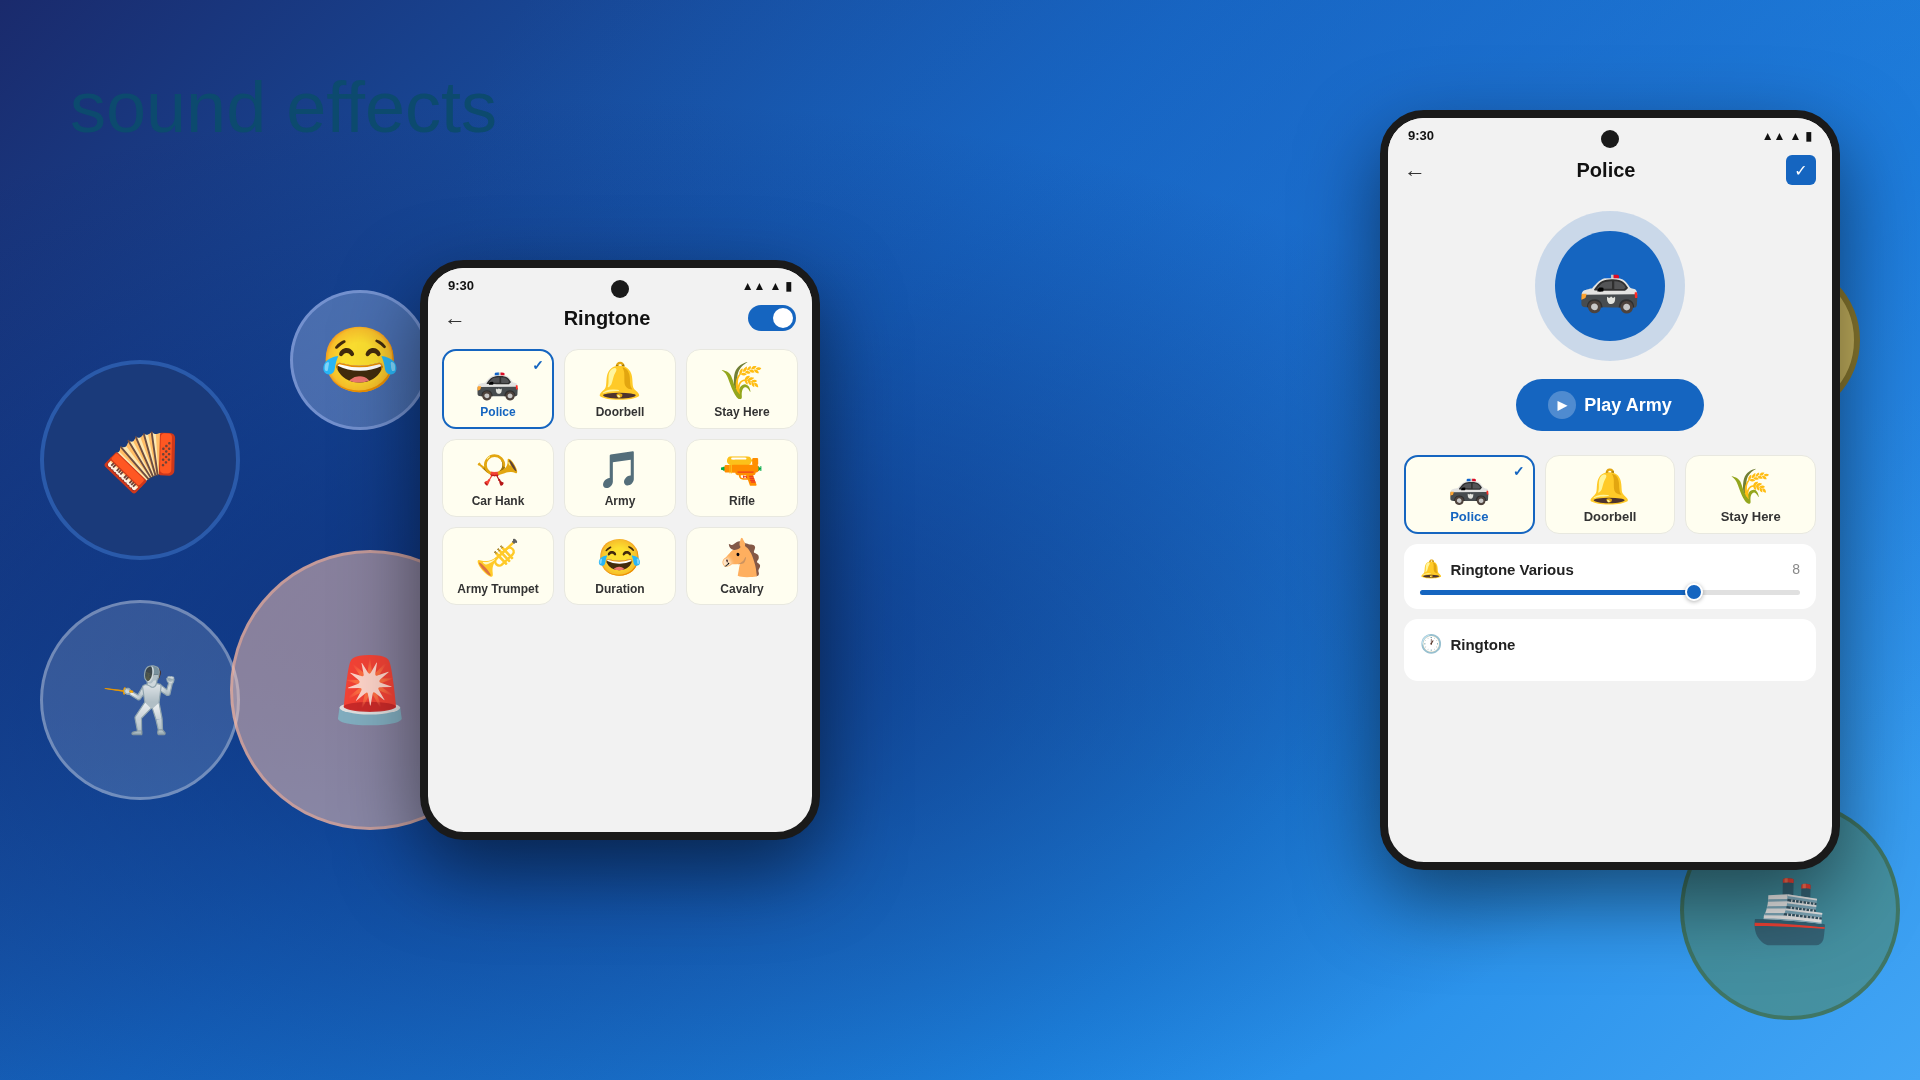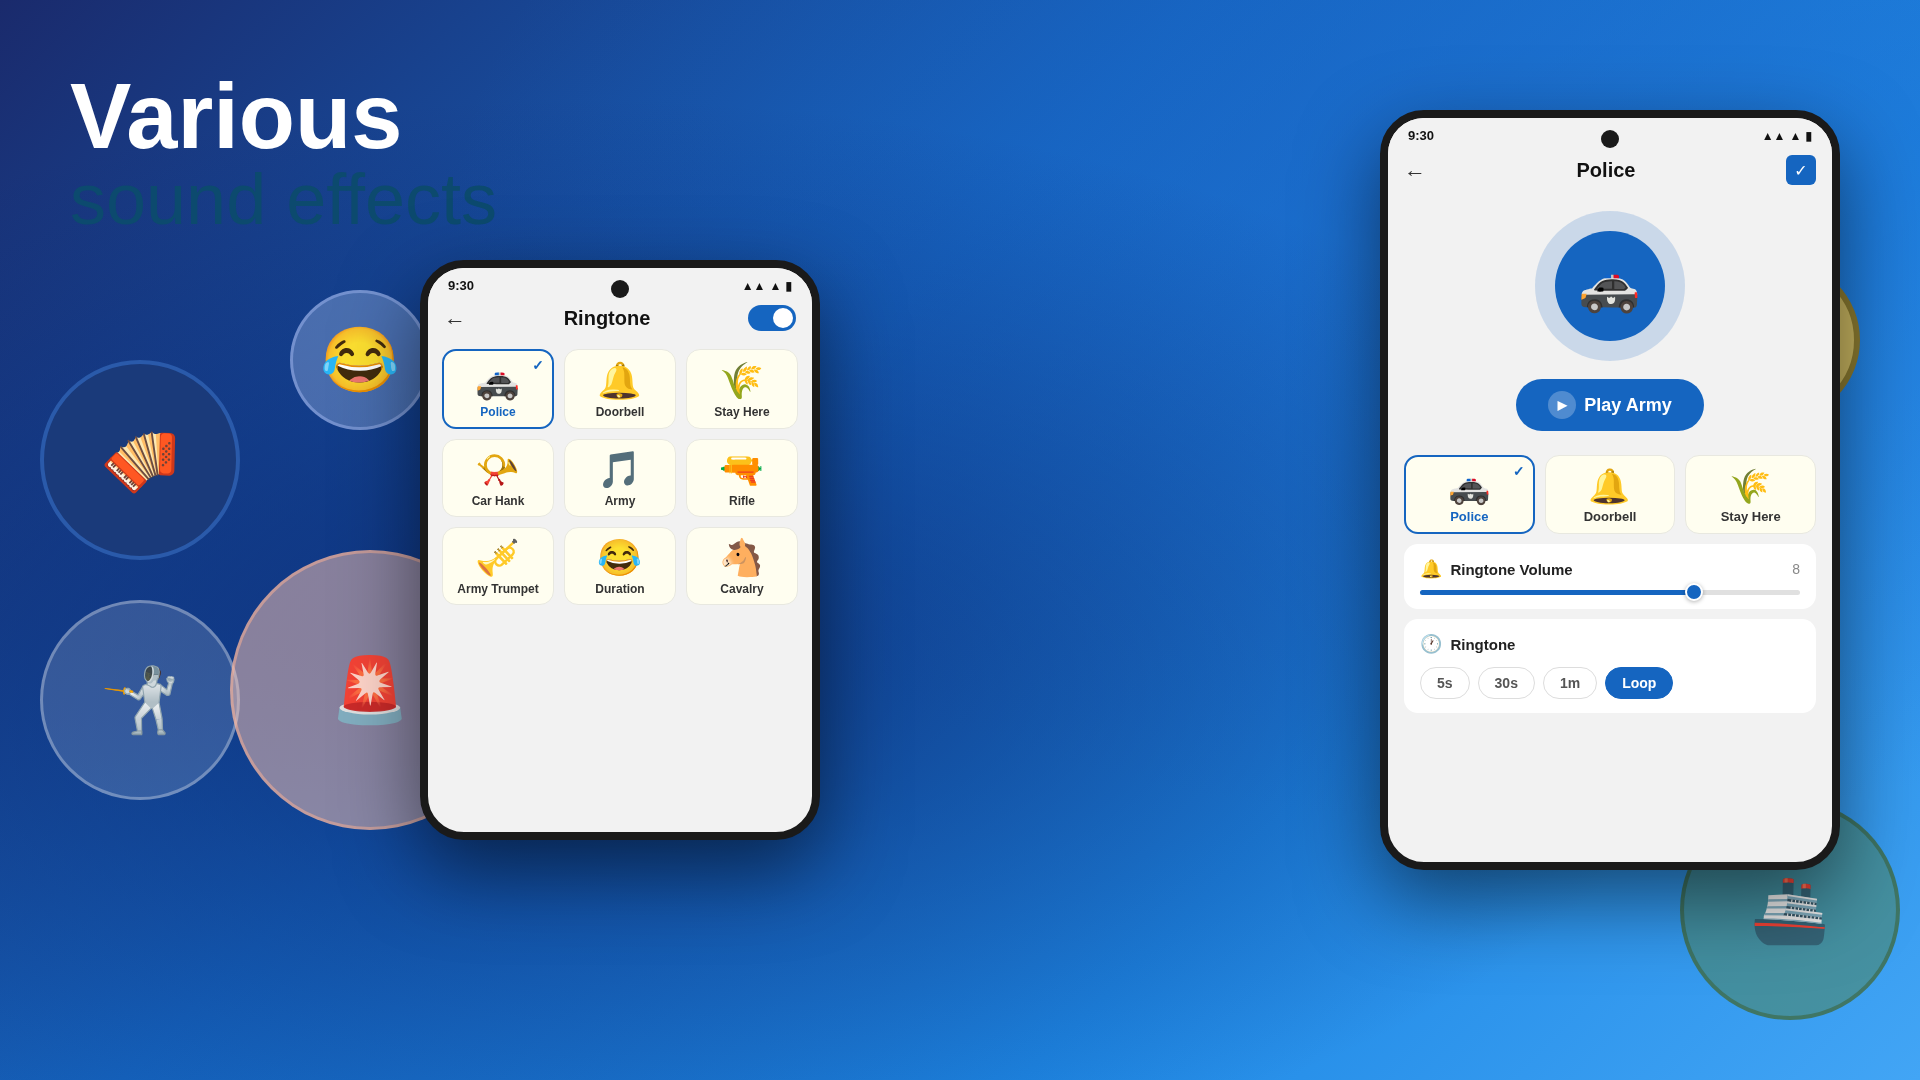--- a/index.html
+++ b/index.html
@@ -376,21 +376,20 @@
       color: white;
       border-color: #1565c0;
     }
   </style>
 </head>
 <body>
 
 <div class="bg-overlay"></div>
 
 <div class="headline">
-  <span class="headline-line1">Various</span>
   <span class="headline-line2">sound effects</span>
 </div>
 
 <div class="deco-circle deco-circle-harp">
   <span>🪗</span>
 </div>
 <div class="deco-circle deco-circle-cavalry">
   <span>🤺</span>
 </div>
 <div class="deco-circle deco-circle-alarm">
@@ -523,36 +522,30 @@
       <div class="bottom-item">
         <span class="item-icon">🌾</span>
         <span class="item-label">Stay Here</span>
       </div>
     </div>
 
     <div class="volume-section">
       <div class="volume-header">
         <div class="volume-label-group">
           <span class="bell-icon">🔔</span>
-          <span>Ringtone Volume</span>
+          <span>Ringtone Various</span>
         </div>
         <span class="volume-value">8</span>
       </div>
       <div class="volume-slider-track">
         <div class="volume-slider-fill"></div>
         <div class="volume-slider-thumb"></div>
       </div>
     </div>
 
     <div class="duration-section">
       <div class="duration-header">
         <span class="clock-icon">🕐</span>
         <span>Ringtone</span>
       </div>
-      <div class="duration-buttons">
-        <button class="dur-btn">5s</button>
-        <button class="dur-btn">30s</button>
-        <button class="dur-btn">1m</button>
-        <button class="dur-btn active">Loop</button>
-      </div>
     </div>
   </div>
 </div>
 
 </body></html>

